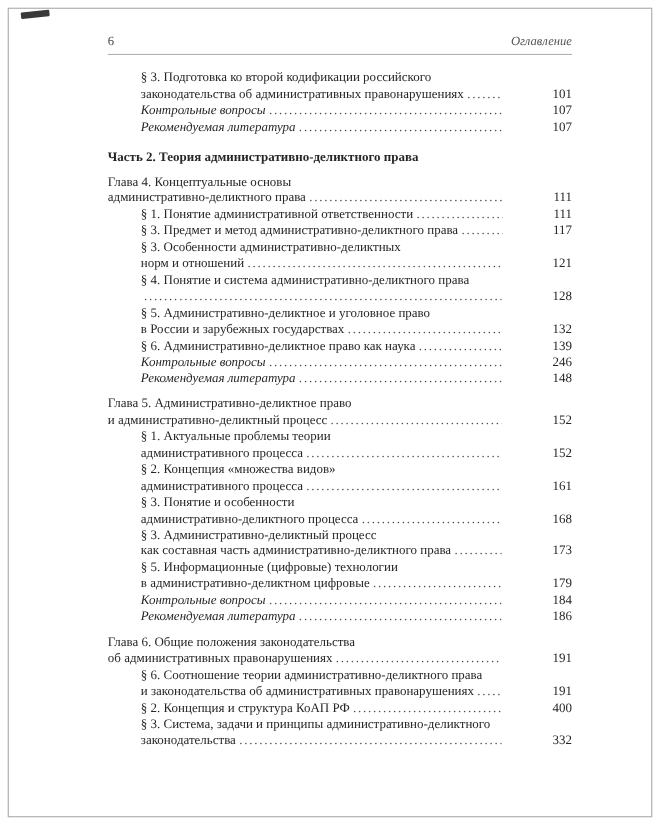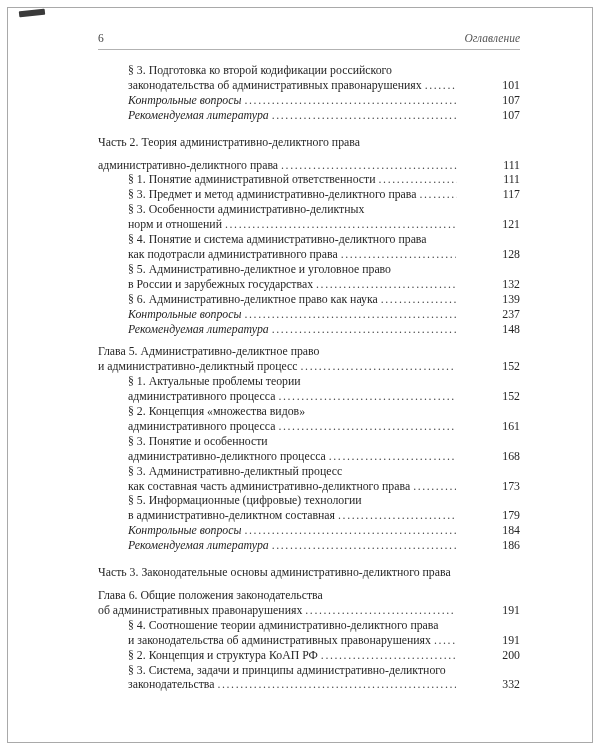--- a/index.html
+++ b/index.html
@@ -69,21 +69,21 @@
     margin: 0 2px 0 3px;
     min-width: 8px;
     font-style: normal;
   }
   .pg {
     white-space: nowrap;
     font-style: normal;
     margin-left: 44px;
   }
   .part {
-    font-weight: normal;
+    font-weight: bold;
     margin-top: 12px;
     text-align: right;
   }
   .chapter {
     margin-top: 8px;
   }
   .section, .aux {
     margin-left: 30px;
   }
   .aux {
@@ -126,20 +126,23 @@
             <span class="pg">107</span>
           </div>
         </div>
         <div class="entry part">
           <div class="line">
             <span class="txt">Часть 2. Теория административно-деликтного права</span>
           </div>
         </div>
         <div class="entry chapter">
           <div class="line">
+            <span class="txt">Глава 4. Концептуальные основы</span>
+          </div>
+          <div class="line">
             <span class="txt">административно-деликтного права</span>
             <span class="dots">........................................................................................................................</span>
             <span class="pg">111</span>
           </div>
         </div>
         <div class="entry section">
           <div class="line">
             <span class="txt">§ 1. Понятие административной ответственности</span>
             <span class="dots">........................................................................................................................</span>
             <span class="pg">111</span>
@@ -160,21 +163,20 @@
             <span class="txt">норм и отношений</span>
             <span class="dots">........................................................................................................................</span>
             <span class="pg">121</span>
           </div>
         </div>
         <div class="entry section">
           <div class="line">
             <span class="txt">§ 4. Понятие и система административно-деликтного права</span>
           </div>
           <div class="line">
-            <span class="txt">как подотрасли административного права</span>
             <span class="dots">........................................................................................................................</span>
             <span class="pg">128</span>
           </div>
         </div>
         <div class="entry section">
           <div class="line">
             <span class="txt">§ 5. Административно-деликтное и уголовное право</span>
           </div>
           <div class="line">
             <span class="txt">в России и зарубежных государствах</span>
@@ -186,21 +188,21 @@
           <div class="line">
             <span class="txt">§ 6. Административно-деликтное право как наука</span>
             <span class="dots">........................................................................................................................</span>
             <span class="pg">139</span>
           </div>
         </div>
         <div class="entry aux">
           <div class="line">
             <span class="txt">Контрольные вопросы</span>
             <span class="dots">........................................................................................................................</span>
-            <span class="pg">237</span>
+            <span class="pg">246</span>
           </div>
         </div>
         <div class="entry aux">
           <div class="line">
             <span class="txt">Рекомендуемая литература</span>
             <span class="dots">........................................................................................................................</span>
             <span class="pg">148</span>
           </div>
         </div>
         <div class="entry chapter">
@@ -251,69 +253,64 @@
             <span class="txt">как составная часть административно-деликтного права</span>
             <span class="dots">........................................................................................................................</span>
             <span class="pg">173</span>
           </div>
         </div>
         <div class="entry section">
           <div class="line">
             <span class="txt">§ 5. Информационные (цифровые) технологии</span>
           </div>
           <div class="line">
-            <span class="txt">в административно-деликтном составная</span>
+            <span class="txt">в административно-деликтном цифровые</span>
             <span class="dots">........................................................................................................................</span>
             <span class="pg">179</span>
           </div>
         </div>
         <div class="entry aux">
           <div class="line">
             <span class="txt">Контрольные вопросы</span>
             <span class="dots">........................................................................................................................</span>
             <span class="pg">184</span>
           </div>
         </div>
         <div class="entry aux">
           <div class="line">
             <span class="txt">Рекомендуемая литература</span>
             <span class="dots">........................................................................................................................</span>
             <span class="pg">186</span>
           </div>
         </div>
-        <div class="entry part">
-          <div class="line">
-            <span class="txt">Часть 3. Законодательные основы административно-деликтного права</span>
-          </div>
-        </div>
         <div class="entry chapter">
           <div class="line">
             <span class="txt">Глава 6. Общие положения законодательства</span>
           </div>
           <div class="line">
             <span class="txt">об административных правонарушениях</span>
             <span class="dots">........................................................................................................................</span>
             <span class="pg">191</span>
           </div>
         </div>
         <div class="entry section">
           <div class="line">
-            <span class="txt">§ 4. Соотношение теории административно-деликтного права</span>
+            <span class="txt">§ 6. Соотношение теории административно-деликтного права</span>
           </div>
           <div class="line">
             <span class="txt">и законодательства об административных правонарушениях</span>
             <span class="dots">........................................................................................................................</span>
             <span class="pg">191</span>
           </div>
         </div>
         <div class="entry section">
           <div class="line">
             <span class="txt">§ 2. Концепция и структура КоАП РФ</span>
             <span class="dots">........................................................................................................................</span>
-            <span class="pg">200</span>
+            <span class="pg">400</span>
           </div>
         </div>
         <div class="entry section">
           <div class="line">
             <span class="txt">§ 3. Система, задачи и принципы административно-деликтного</span>
           </div>
           <div class="line">
             <span class="txt">законодательства</span>
             <span class="dots">........................................................................................................................</span>
             <span class="pg">332</span>

